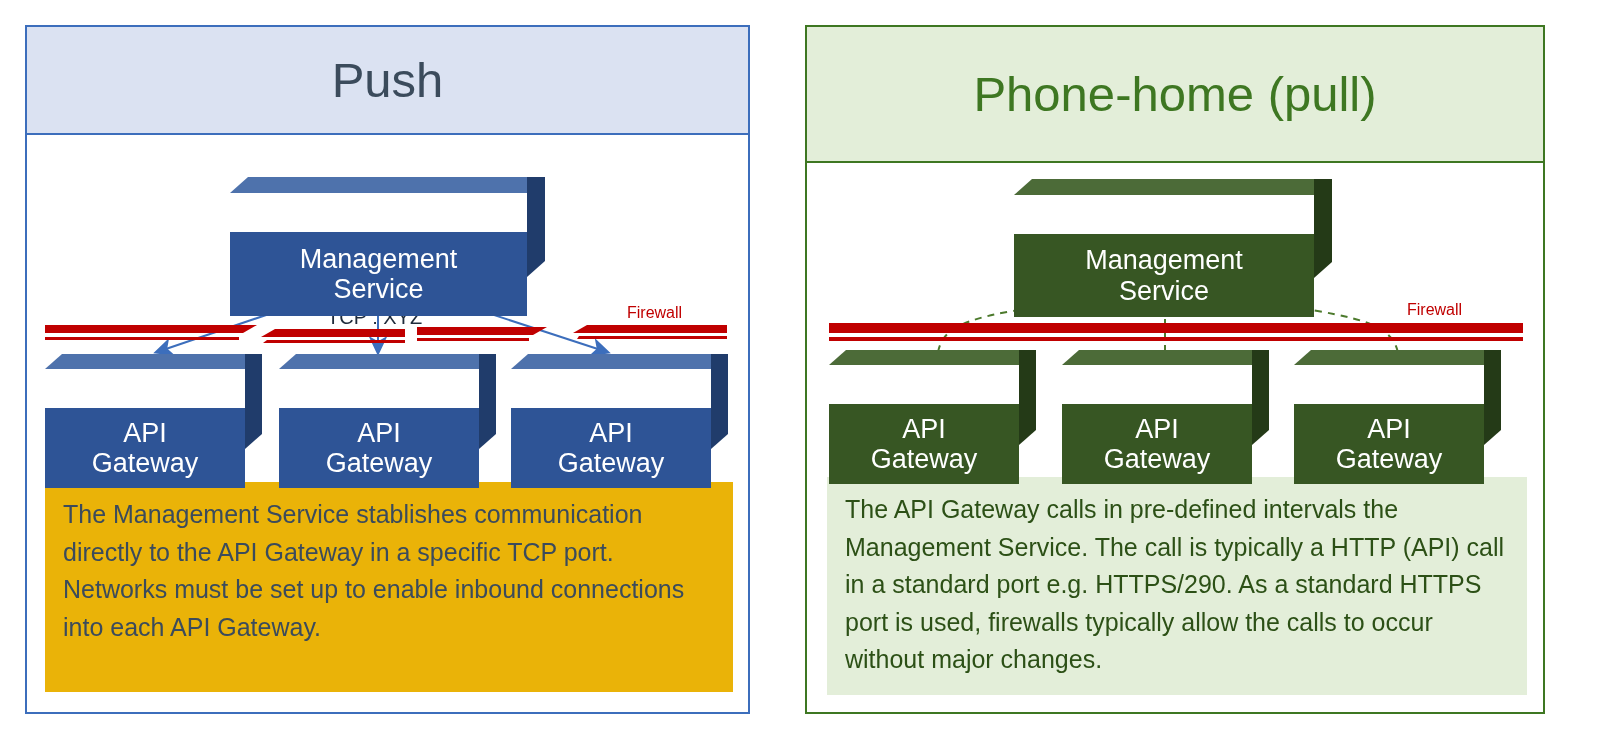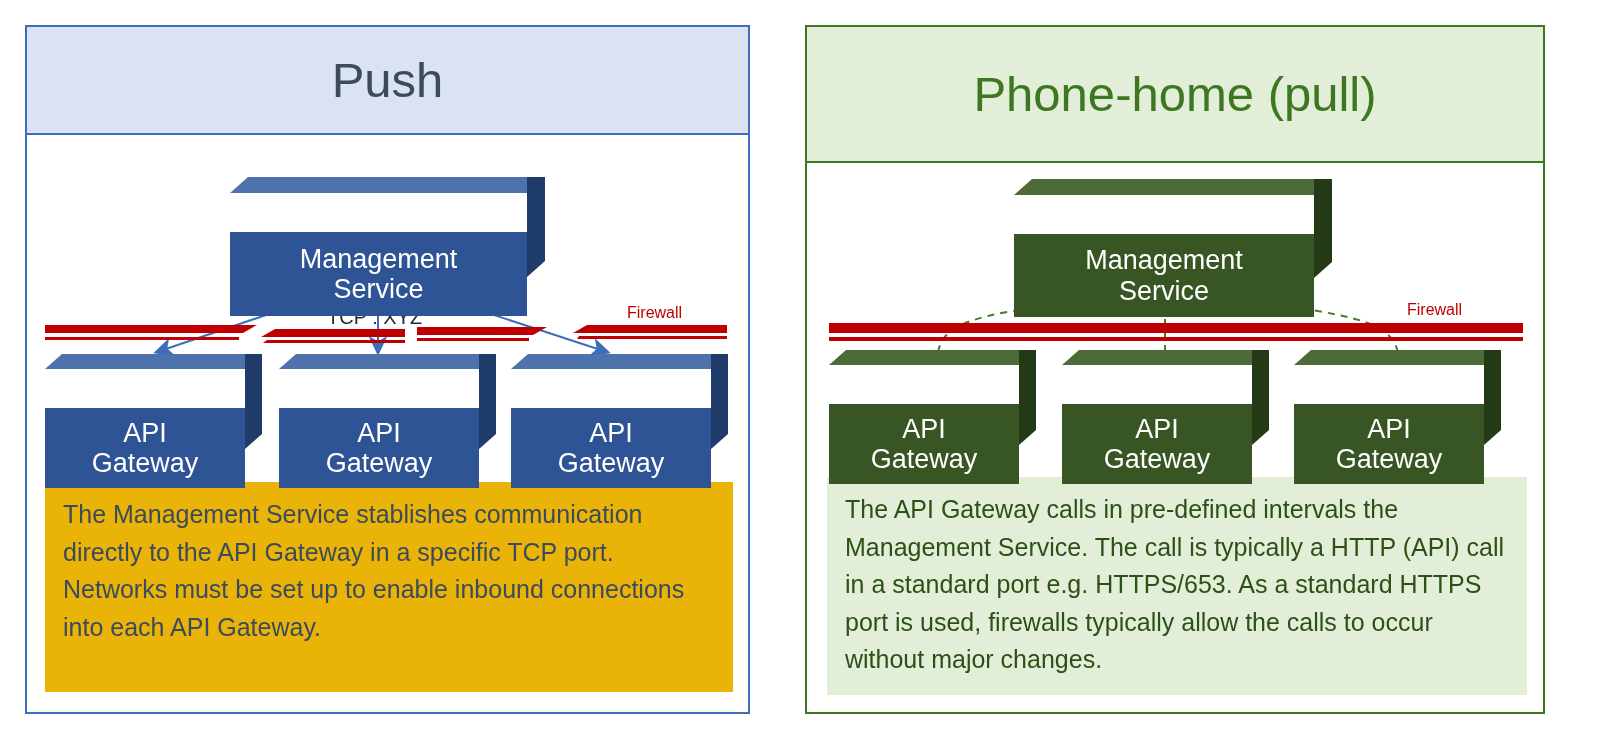--- a/index.html
+++ b/index.html
@@ -324,17 +324,17 @@
         <div class="side" style="left:190px; top:-15px; width:17px; height:95px;
                     clip-path: polygon(0 0, 100% 0, 100% 80px, 0 100%);"></div>
         <div class="face">
           <div class="box-label small">API</div>
           <div class="box-label small">Gateway</div>
         </div>
       </div>
 
     </div>
 
-    <div class="desc pull-desc">The API Gateway calls in pre-defined intervals the Management Service. The call is typically a HTTP (API) call in a standard port e.g. HTTPS/653.  As a standard HTTPS port is used, firewalls typically allow the calls to occur without major changes.</div>
+    <div class="desc pull-desc">The API Gateway calls in pre-defined intervals the Management Service. The call is typically a HTTP (API) call in a standard port e.g. HTTPS/290.  As a standard HTTPS port is used, firewalls typically allow the calls to occur without major changes.</div>
 
   </div>
 
 </div>
 
 </body></html>

